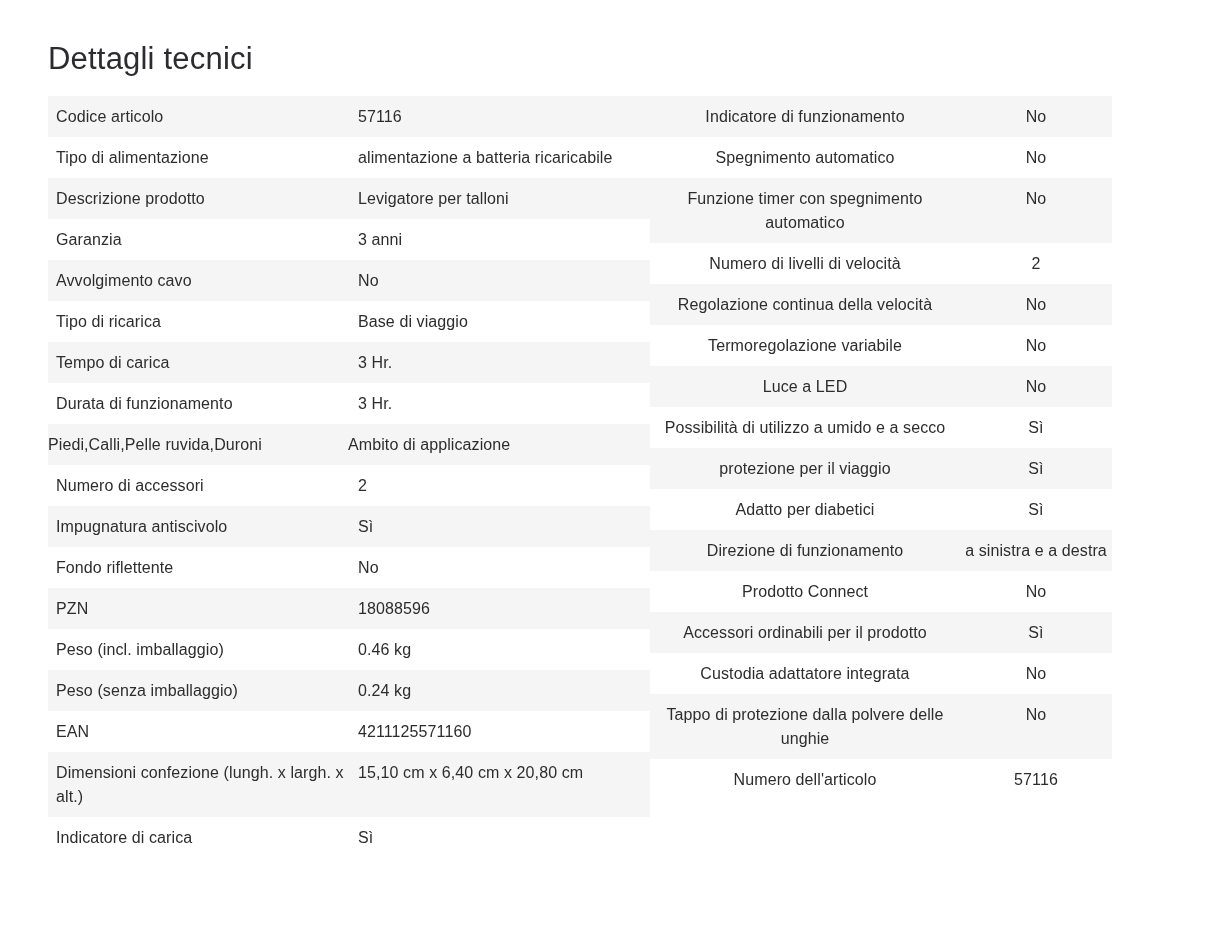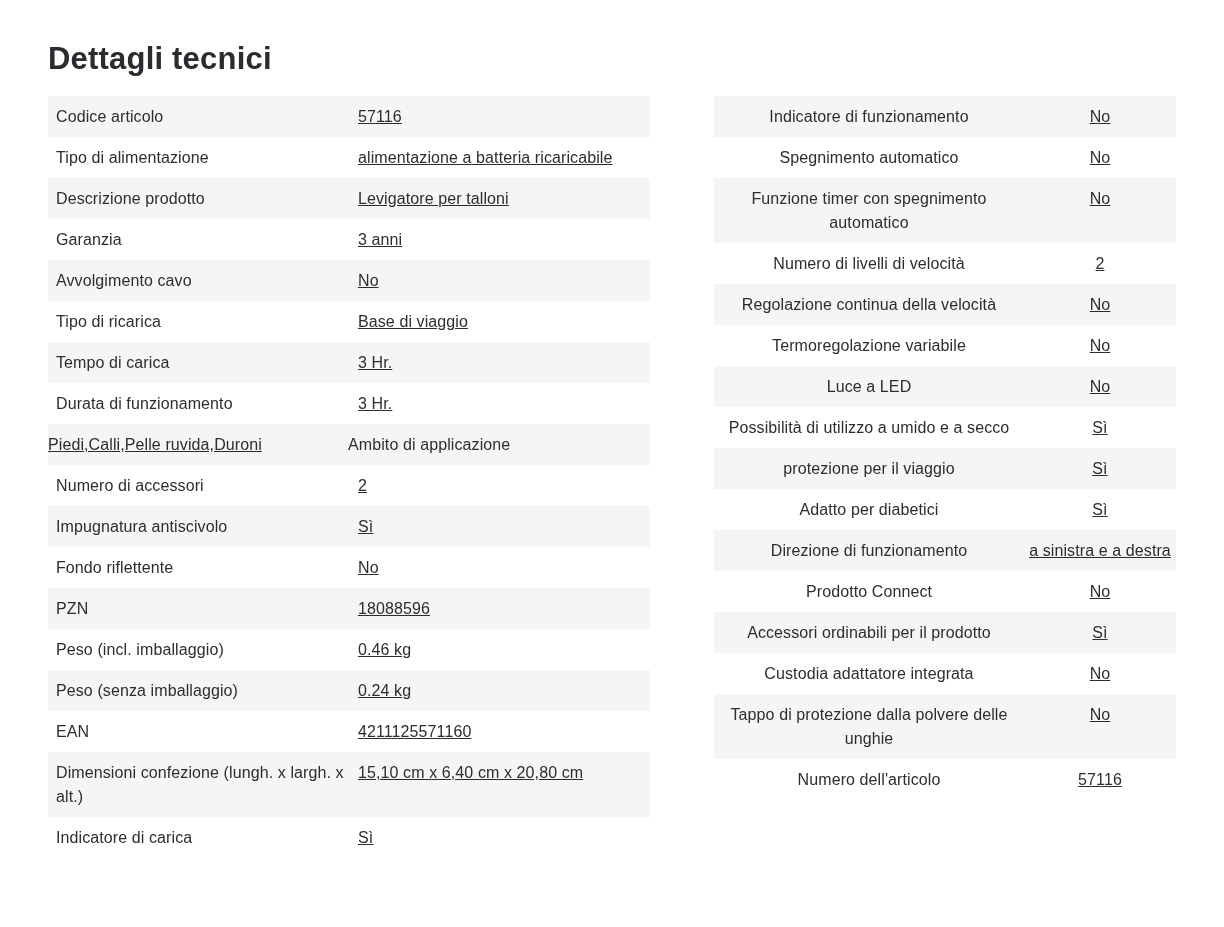--- a/index.html
+++ b/index.html
@@ -15,27 +15,26 @@
     color: #2d2d30;
   }
   .page {
     padding: 0 48px;
   }
   .page-title {
     margin: 0;
     padding-top: 40px;
     font-size: 31px;
     line-height: 38px;
-    font-weight: 700;
+    font-weight: 400;
     color: #2b2b30;
     letter-spacing: 0.2px;
   }
   .columns {
     display: flex;
-    gap: 64px;
     margin-top: 18px;
     height: 784px;          
     overflow: hidden;
     align-items: flex-start;
   }
   .spec-table {
     display: block;
   }
   .spec-table.left  { width: 602px; }
   .spec-table.right { width: 462px; text-align: center; }
@@ -54,21 +53,20 @@
   }
   .cell.label {
     width: 310px;
     flex: 0 0 310px;
     padding: 9px 8px 8px 8px;
   }
   .cell.value {
     flex: 1 1 auto;
     padding: 9px 0 8px 0;
     white-space: nowrap;
-    text-decoration: underline;
   }
 </style>
 </head>
 <body>
 
 <div class="page">
   <h1 class="page-title">Dettagli tecnici</h1>
 
   <div class="columns">
     <div class="spec-table left">

